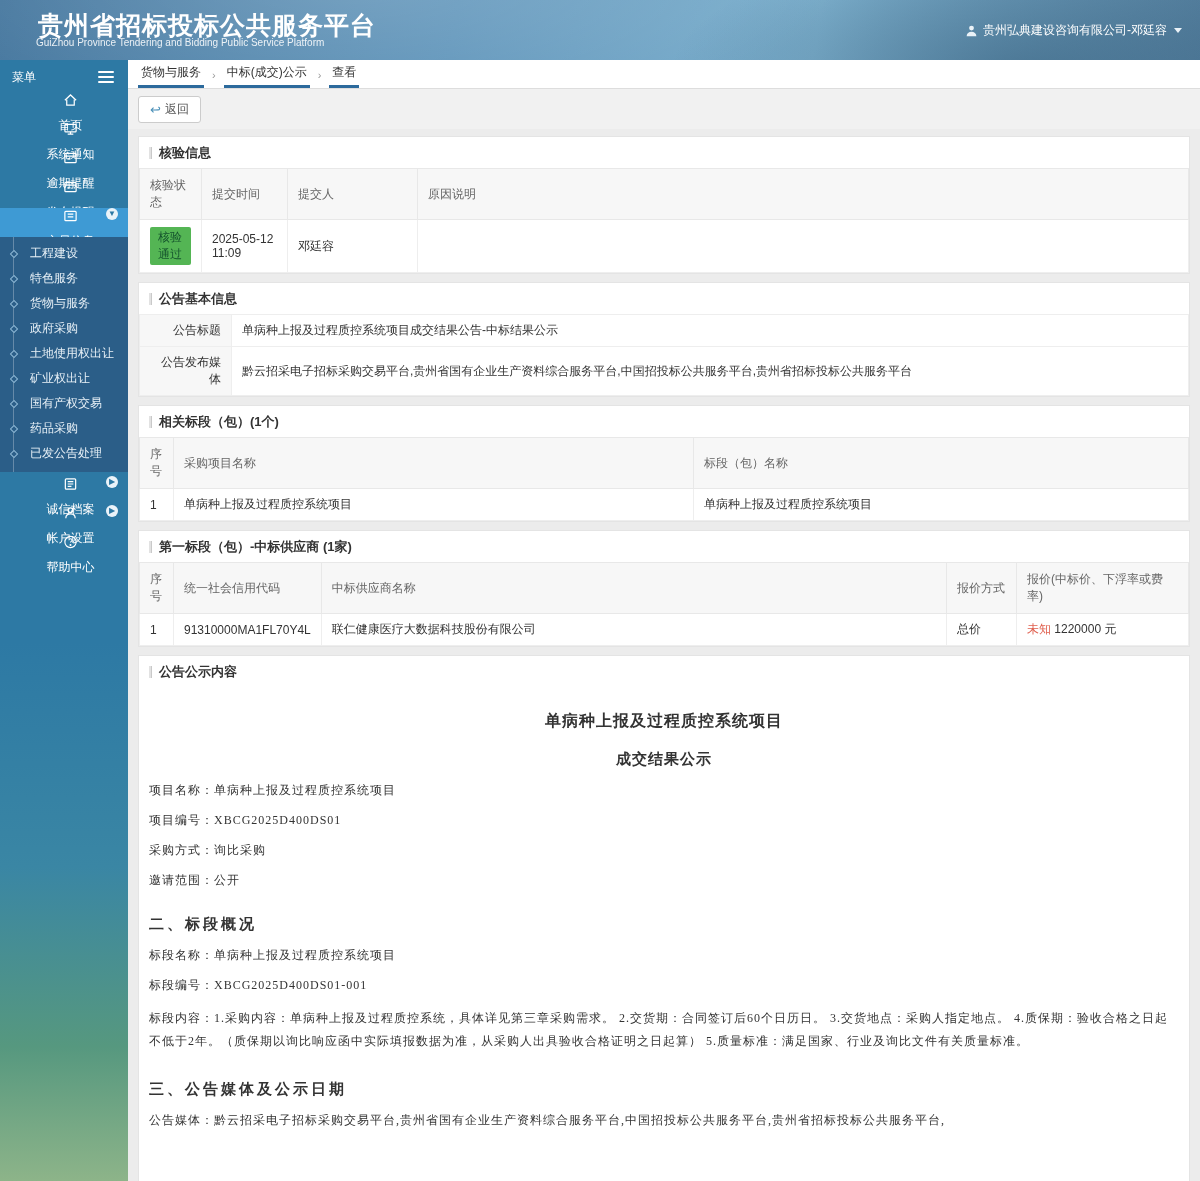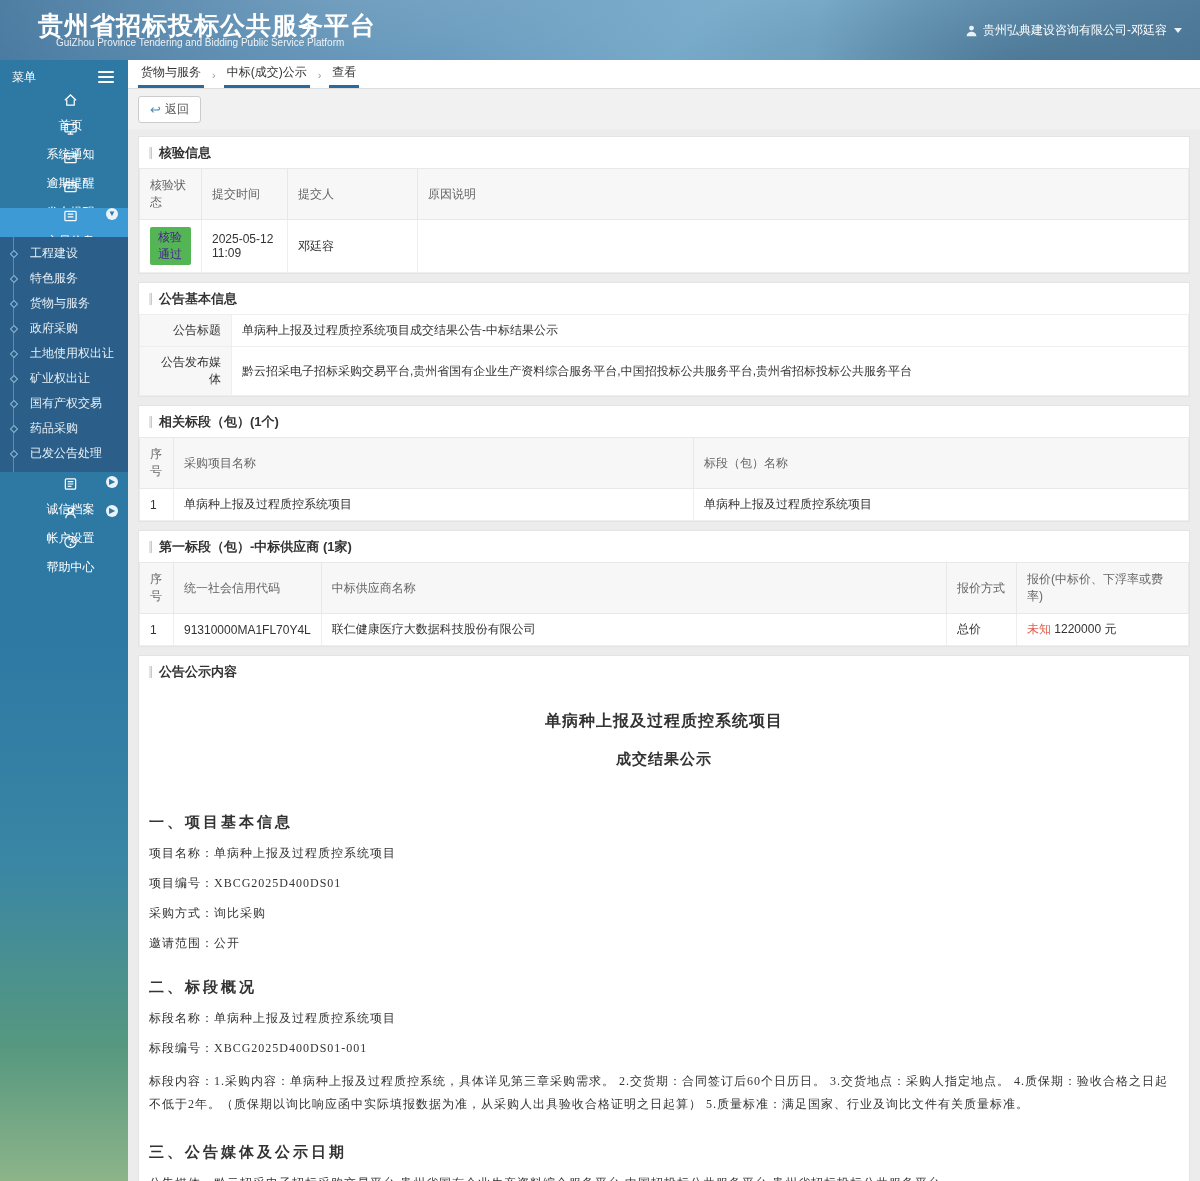--- a/index.html
+++ b/index.html
@@ -8,21 +8,21 @@
   
   .app-header{
     position:absolute; left:0; top:0; width:1200px; height:60px;
     background:
       radial-gradient(ellipse 500px 180px at 85% 120%, rgba(40,80,110,.45), transparent 70%),
       radial-gradient(ellipse 700px 220px at 30% -40%, rgba(255,255,255,.18), transparent 70%),
       linear-gradient(100deg,#47789f 0%,#5e94ba 38%,#7fb2cf 68%,#55809f 100%);
     color:#fff;
   }
   .h-title{ position:absolute; left:38px; top:9px; font-size:25px; font-weight:bold; letter-spacing:1px;}
-  .h-sub{ position:absolute; left:56px; top:37px; font-size:10px; color:rgba(255,255,255,.88);}
+  .h-sub{ position:absolute; left:36px; top:37px; font-size:10px; color:rgba(255,255,255,.88);}
   .h-user{ position:absolute; right:18px; top:22px; font-size:12px; display:flex; align-items:center; gap:5px; cursor:pointer;}
   .h-user .caret{ width:0;height:0;border-left:4px solid transparent;border-right:4px solid transparent;border-top:5px solid #eaf2f8; margin-left:2px;}
 
   
   .sidebar{
     position:absolute; left:0; top:60px; width:128px; height:1121px;
     background:linear-gradient(180deg,#2d79a4 0%,#2d79a4 52%,#3a86a4 72%,#56987f 88%,#8db489 100%);
     color:#fff; font-size:12px;
   }
   .menu-head{ display:flex; justify-content:space-between; align-items:center; padding:8px 14px 6px 12px; }
@@ -46,21 +46,21 @@
   .btn-back{ display:inline-flex; align-items:center; gap:4px; background:#fff; border:1px solid #ccc; border-radius:3px; padding:4px 11px; font-size:12px; color:#555; cursor:pointer;}
   .btn-back .ico{ color:#4a90b8; font-size:13px; line-height:1;}
 
   .panel{ background:#fff; border:1px solid #e4e4e4; margin:7px 10px 8px; }
   .panel-title{ display:flex; align-items:center; padding:7px 10px 6px; font-size:13px; color:#333; font-weight:700;}
   .tbar{ width:3px; height:12px; background:#c9c9c9; border-left:2px solid #e2e2e2; margin-right:7px;}
 
   table.grid{ width:100%; border-collapse:collapse; font-size:12px;}
   table.grid th{ background:#f7f7f7; border:1px solid #e8e8e8; color:#666; font-weight:normal; text-align:left; padding:8px 10px;}
   table.grid td{ border:1px solid #eee; color:#333; padding:7px 10px;}
-  .badge-pass{ display:inline-block; background:#54b554; color:#4c1d95; font-size:12px; padding:2px 8px; border-radius:2px;}
+  .badge-pass{ display:inline-block; background:#54b554; color:#14532d; font-size:12px; padding:2px 8px; border-radius:2px;}
   td.lbl{ background:#f7f7f7; text-align:right; color:#666; width:92px;}
   .red{ color:#e0604f; }
 
   
   .doc{ font-family:"Liberation Serif",serif; color:#333; padding:2px 10px 26px; font-size:12px;}
   .doc-title1{ text-align:center; font-weight:bold; font-size:16px; margin-top:22px; letter-spacing:1px;}
   .doc-title2{ text-align:center; font-weight:bold; font-size:15px; margin-top:18px; letter-spacing:1px;}
   .doc-h{ font-weight:bold; font-size:15px; letter-spacing:3px; margin:26px 0 4px;}
   .doc-h.first{ margin-top:44px;}
   .doc p.line{ margin:13px 0; letter-spacing:1px;}
@@ -276,21 +276,20 @@
   <section class="panel" style="min-height:712px;">
     <div class="panel-title">
       <span class="tbar"></span>
       <span>公告公示内容</span>
     </div>
 
     <div class="doc">
       <div class="doc-title1">单病种上报及过程质控系统项目</div>
       <div class="doc-title2">成交结果公示</div>
 
-      <div class="doc-h first">一、项目基本信息</div>
       <p class="line">项目名称：单病种上报及过程质控系统项目</p>
       <p class="line">项目编号：XBCG2025D400DS01</p>
       <p class="line">采购方式：询比采购</p>
       <p class="line">邀请范围：公开</p>
 
       <div class="doc-h">二、标段概况</div>
       <p class="line">标段名称：单病种上报及过程质控系统项目</p>
       <p class="line">标段编号：XBCG2025D400DS01-001</p>
       <p class="para">标段内容：1.采购内容：单病种上报及过程质控系统，具体详见第三章采购需求。 2.交货期：合同签订后60个日历日。 3.交货地点：采购人指定地点。 4.质保期：验收合格之日起不低于2年。（质保期以询比响应函中实际填报数据为准，从采购人出具验收合格证明之日起算） 5.质量标准：满足国家、行业及询比文件有关质量标准。</p>
 

